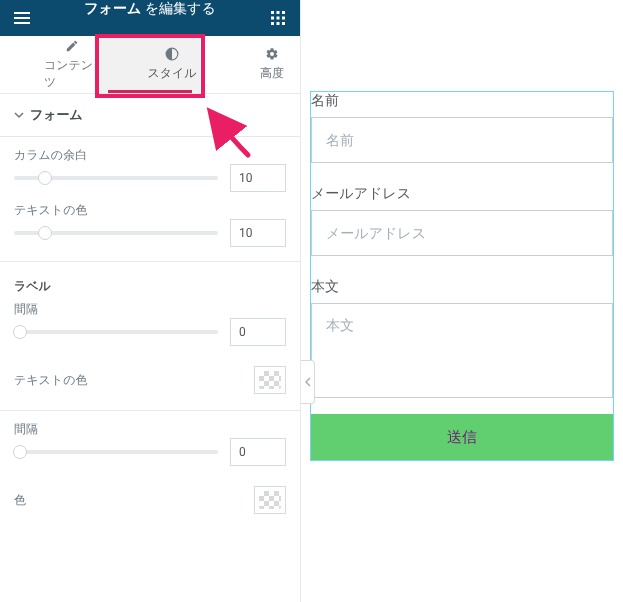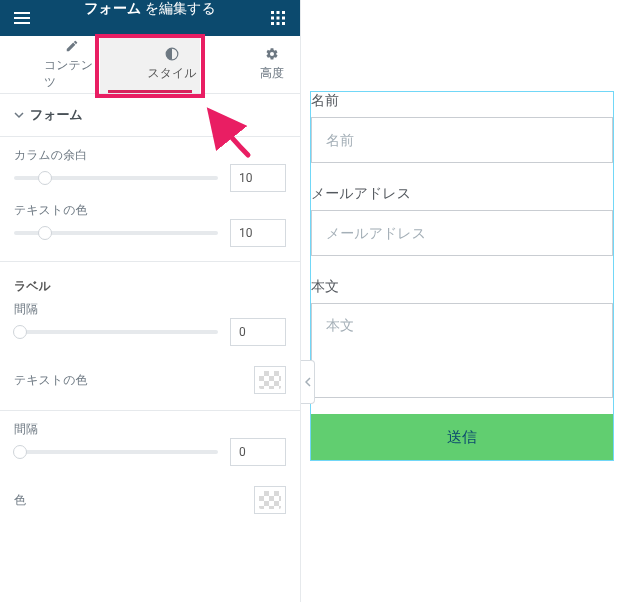--- a/index.html
+++ b/index.html
@@ -44,21 +44,21 @@
 
   .preview { flex: 1; position: relative; padding: 0 10px 0 8px; }
   .collapse-handle { position: absolute; left: 0; top: 360px; width: 14px; height: 44px; background: #fff; border: 1px solid #d5dadf; border-left: none; border-radius: 0 4px 4px 0; display: flex; align-items: center; justify-content: center; color: #a4afb7; font-size: 11px; cursor: pointer; z-index: 5; }
   .form-area { position: absolute; left: 10px; right: 10px; top: 92px; display: flex; flex-direction: column; }
   .field { margin-bottom: 22px; }
   .field-label { font-size: 14px; color: #54595f; margin-bottom: 7px; display:block; }
   .input, .textarea { width: 100%; border: 1px solid #c9cdd2; background: #fff; font-size: 14px; color: #54595f; padding: 12px 14px; }
   .input { height: 46px; }
   .input::placeholder, .textarea::placeholder { color: #a4afb7; }
   .textarea { height: 95px; resize: none; line-height: 1.3; }
-  .submit { height: 46px; background: #61ce70; color: #0c4a6e; border: none; font-size: 15px; font-weight: 500; cursor: pointer; width: 100%; }
+  .submit { height: 46px; background: #61ce70; color: #701a75; border: none; font-size: 15px; font-weight: 500; cursor: pointer; width: 100%; }
   .selected-outline { outline: 1px solid #71d7f7; outline-offset: 0; }
 </style>
 </head>
 <body>
 
 <div class="app">
   <aside class="panel">
     <div class="panel-header">
       <div class="hamburger">
         <svg width="16" height="12" viewBox="0 0 16 12">

